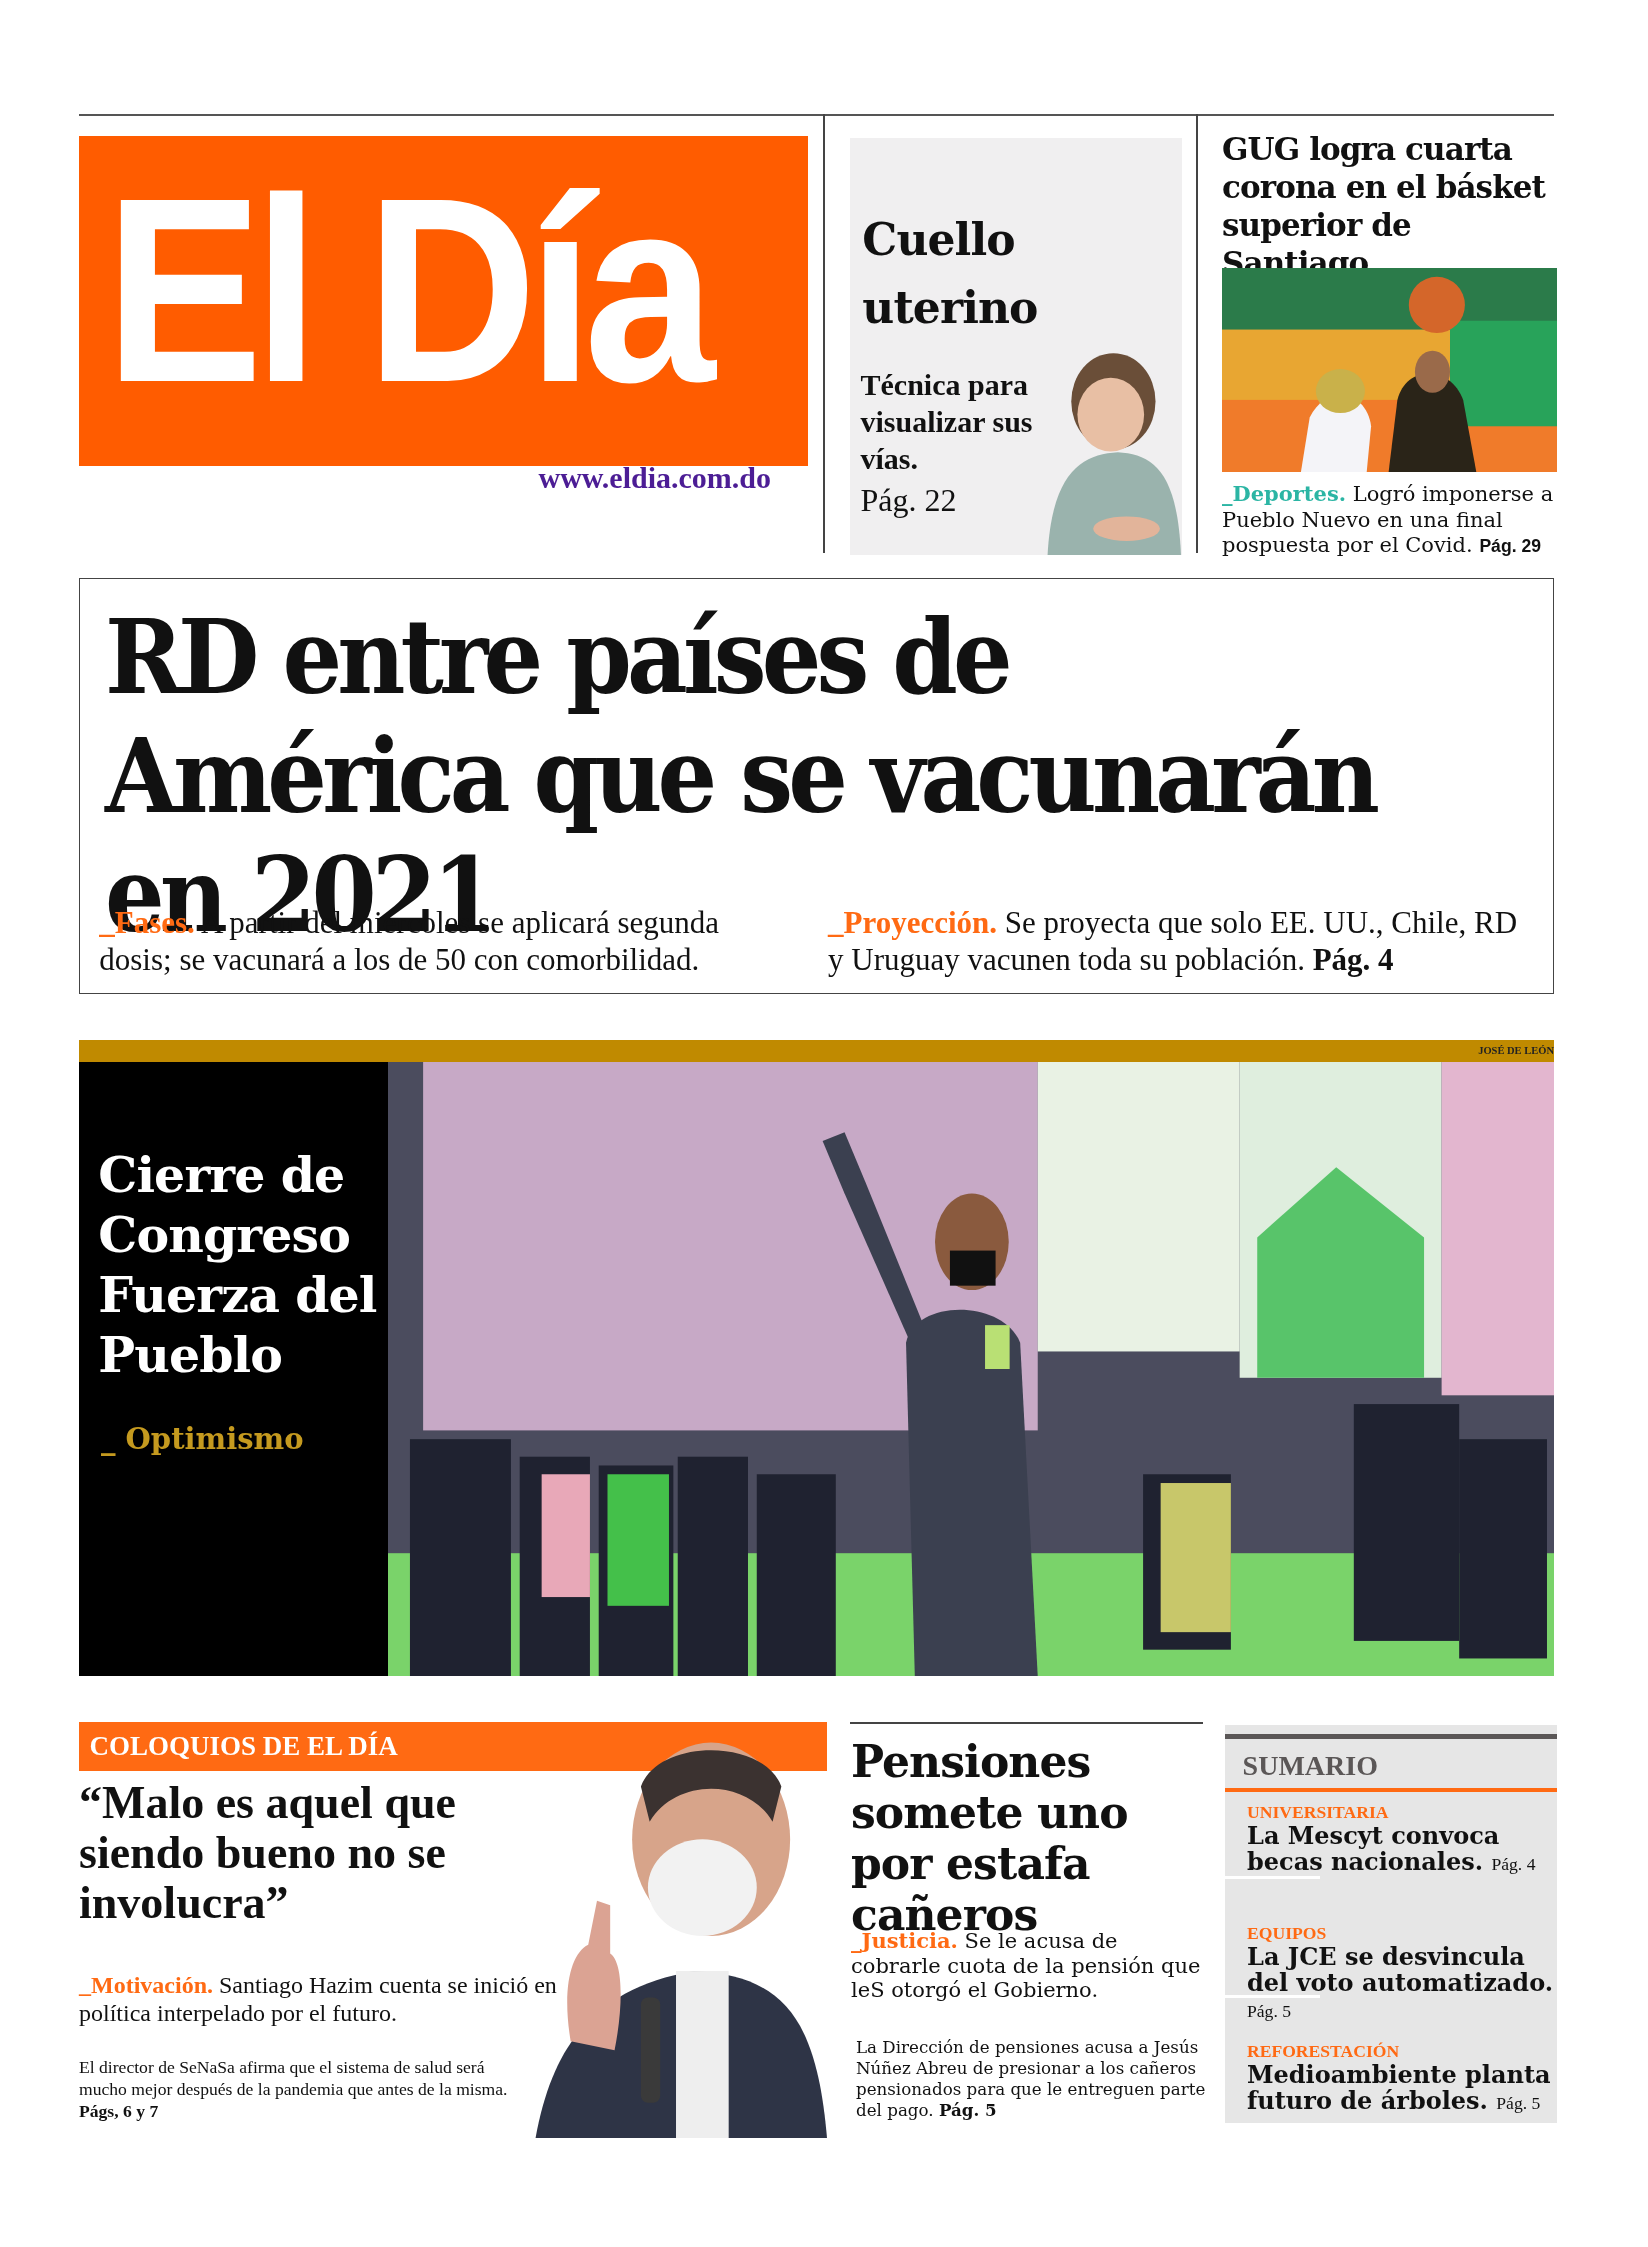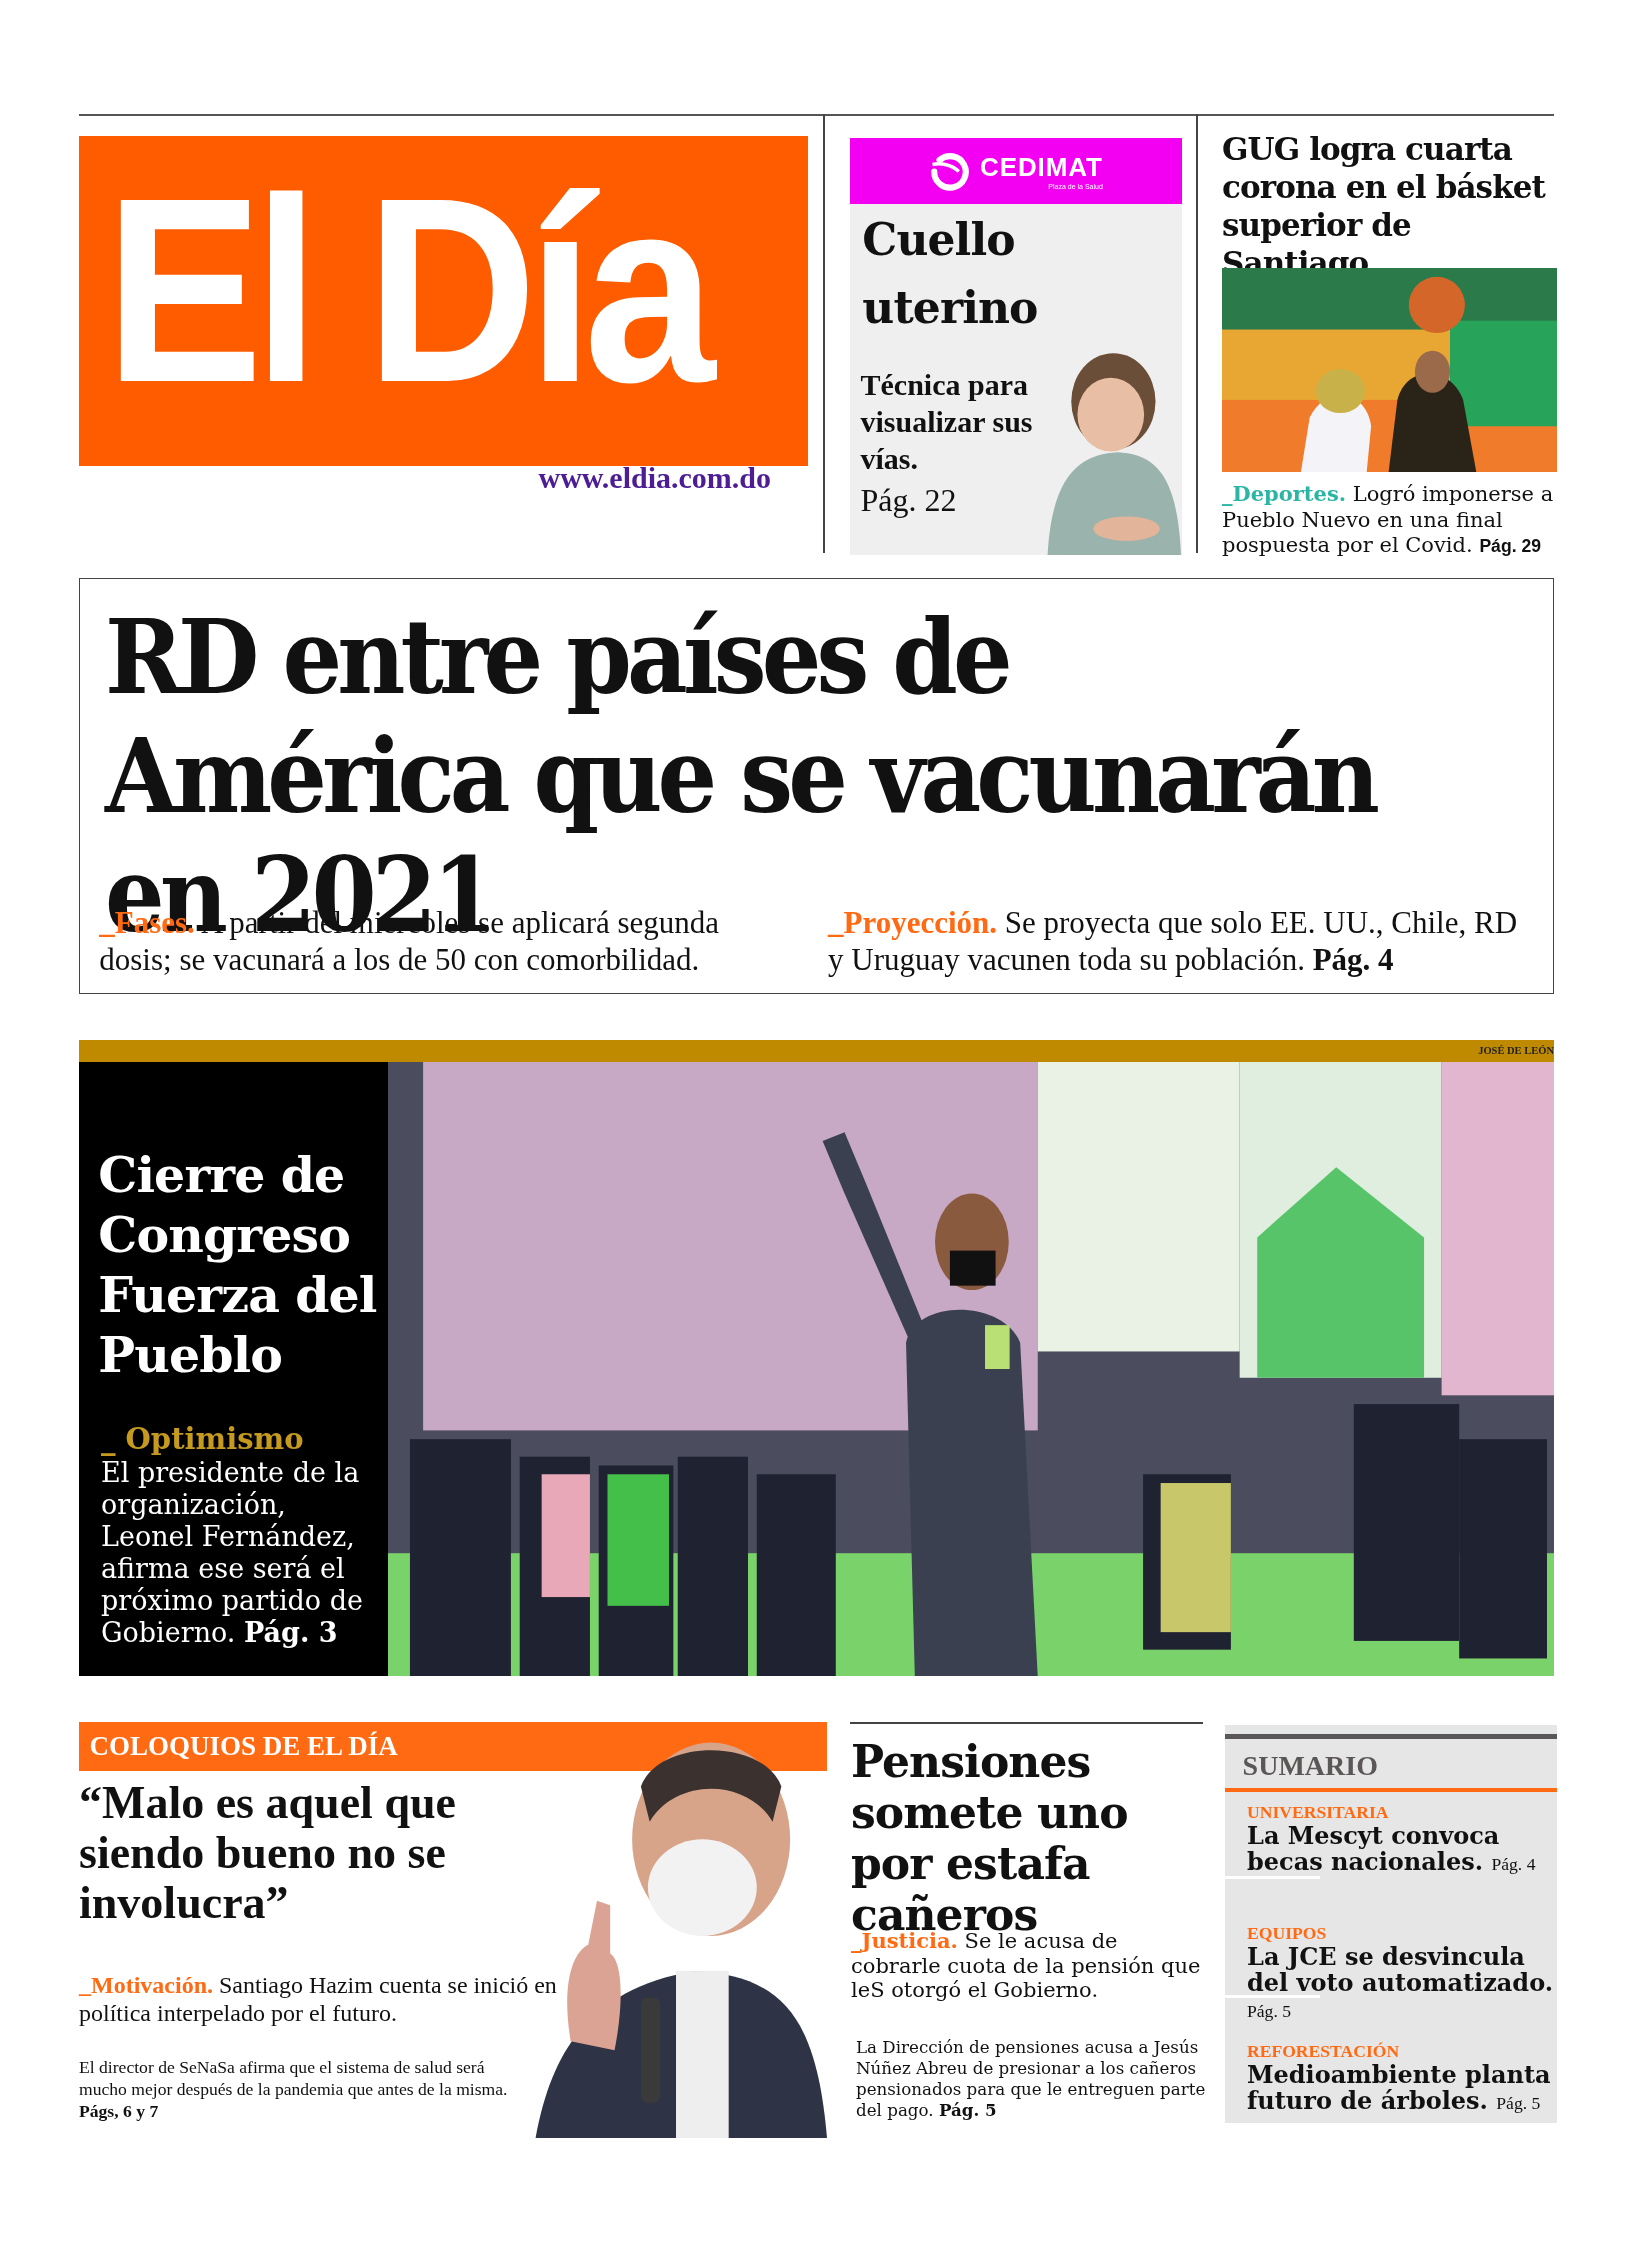--- a/index.html
+++ b/index.html
@@ -74,30 +74,20 @@
 
 <div class="abs masthead">
   <div class="abs logo">El Día</div>
   <div class="abs mh-city">Santo Domingo,</div>
   <div class="abs mh-issue">Año XIX Nº 2581</div>
   <div class="abs mh-date"><b>Lunes</b> <span>22|03|2021</span></div>
   <div class="abs mh-url">www.eldia.com.do</div>
 </div>
 
 <div class="abs ced">
-  <div class="abs ced-band">
-    <svg width="42" height="39" viewBox="0 0 48 44">
-        <path d="M6 22a18 18 0 1 0 6-13" fill="none" stroke="#fff" stroke-width="7" stroke-linecap="round"></path>
-        <path d="M4 14c10-2 22 0 30 8" fill="none" stroke="#fff" stroke-width="4"></path>
-      </svg>
-    <div>
-      <div class="ced-brand">CEDIMAT</div>
-      <div class="ced-sub">Plaza de la Salud</div>
-    </div>
-  </div>
   <div class="abs ced-title">
     <div>Cuello</div>
     <div>uterino</div>
   </div>
   <svg class="abs ced-woman" viewBox="0 0 172 245">
     <ellipse cx="95" cy="70" rx="48" ry="55" fill="#6a4e38"></ellipse>
     <ellipse cx="92" cy="85" rx="38" ry="42" fill="#e8bfa4"></ellipse>
     <path d="M20 245 C25 150 60 130 100 128 C140 130 168 150 172 245 Z" fill="#9ab3ad"></path>
     <ellipse cx="110" cy="215" rx="38" ry="14" fill="#e2b49a"></ellipse>
   </svg>
@@ -123,21 +113,20 @@
   <div class="abs lead-head">RD entre países de América que se vacunarán en 2021</div>
   <div class="abs lead-sub" style="left:19.3px;"><span class="kicker-o">_Fases.</span><span> A partir del miércoles se aplicará segunda dosis; se vacunará a los de 50 con comorbilidad.</span></div>
   <div class="abs lead-sub" style="left:748px;"><span class="kicker-o">_Proyección.</span><span> Se proyecta que solo EE. UU., Chile, RD y Uruguay vacunen toda su población. </span><span class="pg">Pág. 4</span></div>
 </div>
 
 <div class="abs gold-bar"></div>
 <div class="abs credit">JOSÉ DE LEÓN</div>
 <div class="abs black-panel">
   <div class="abs bp-head" style="width:290px;">Cierre de Congreso Fuerza del Pueblo</div>
   <div class="abs bp-kicker">_ Optimismo</div>
-  <div class="abs bp-body"><span>El presidente de la organización, Leonel Fernández, afirma ese será el próximo partido de Gobierno. </span><b>Pág. 3</b></div>
 </div>
 <svg class="abs main-photo" viewBox="0 0 1328 700" preserveAspectRatio="none">
   <rect width="1328" height="700" fill="#4b4c5e"></rect>
   <rect x="40" y="0" width="700" height="420" fill="#c7a9c6"></rect>
   <rect x="740" y="0" width="230" height="330" fill="#e9f2e4"></rect>
   <rect x="970" y="0" width="230" height="360" fill="#dfeede"></rect>
   <rect x="1200" y="0" width="128" height="380" fill="#e3b6cf"></rect>
   <polygon points="990,200 1080,120 1180,200 1180,360 990,360" fill="#58c46a"></polygon>
   <rect x="0" y="560" width="1328" height="140" fill="#7ad36a"></rect>
   <g fill="#1f2230">

